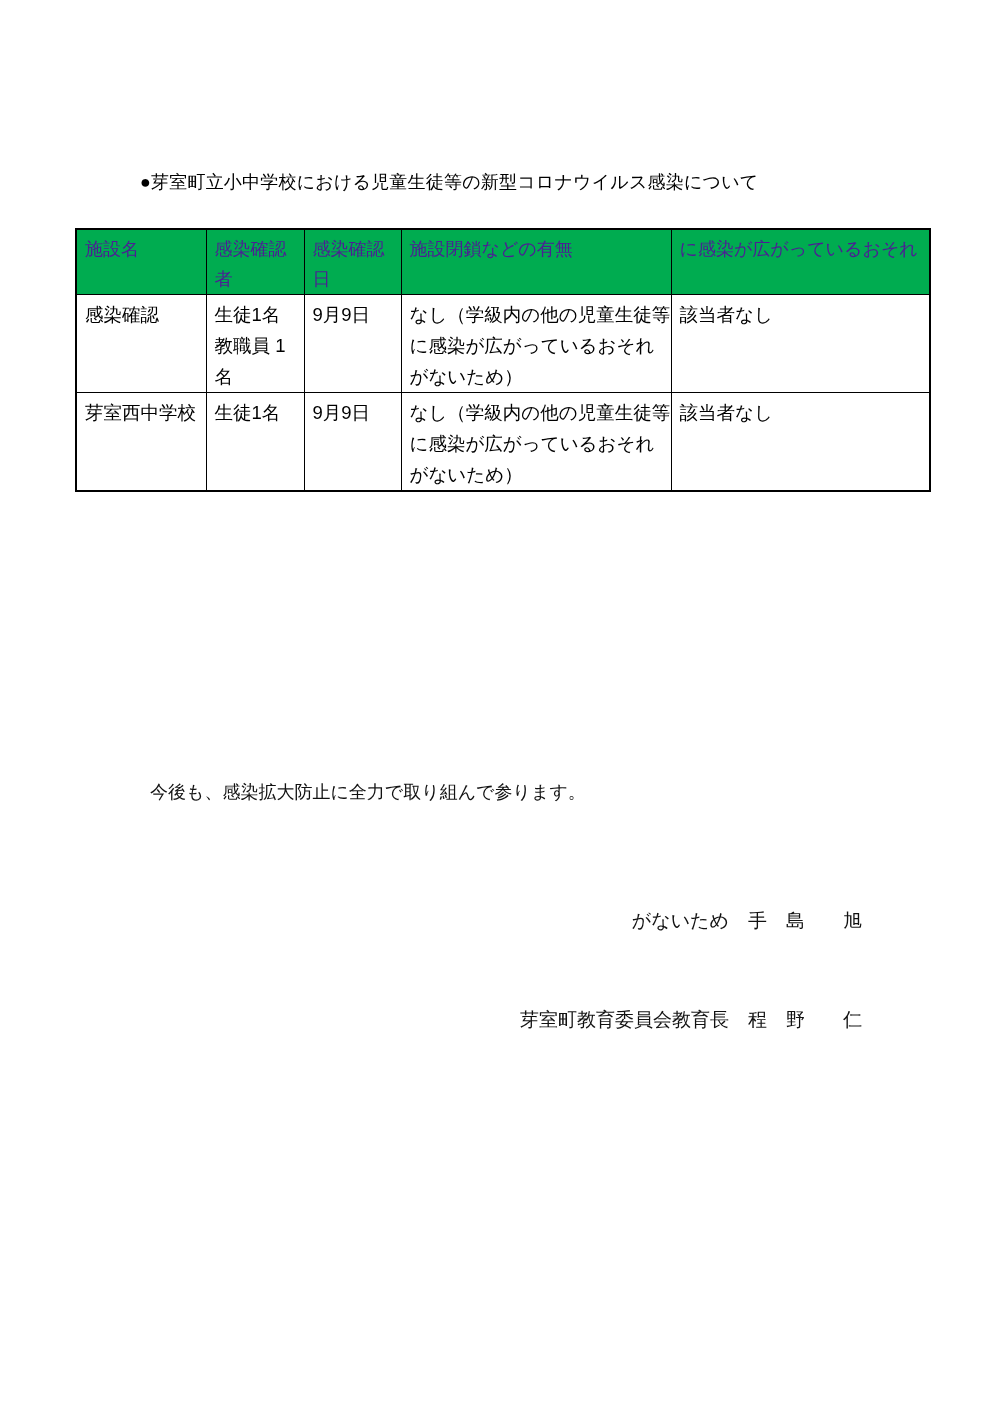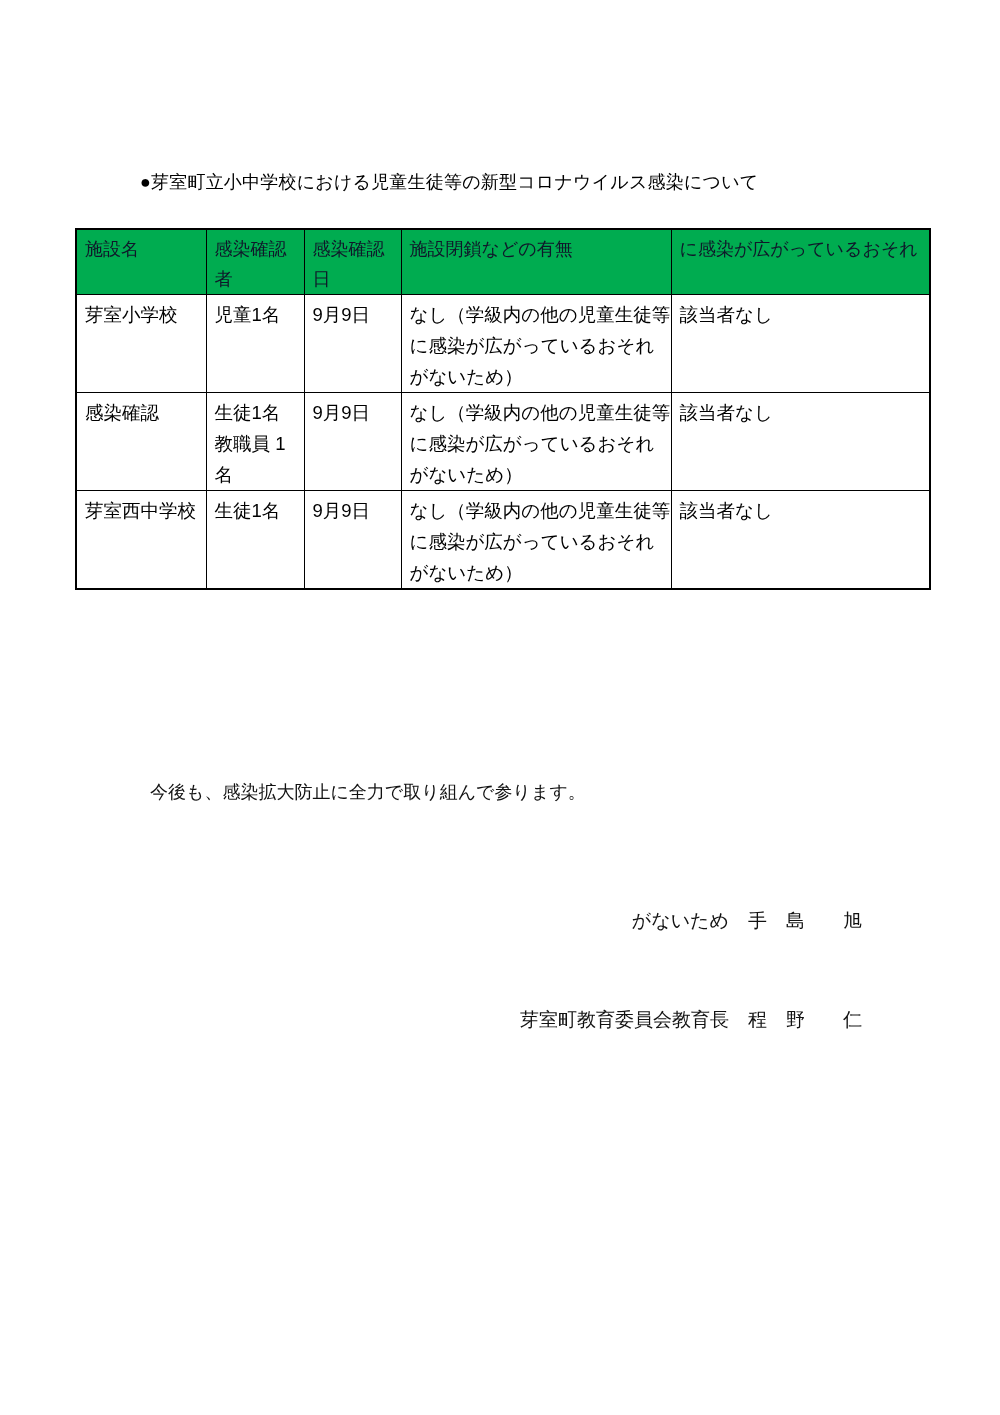--- a/index.html
+++ b/index.html
@@ -37,21 +37,21 @@
   table.infection-table td {
     border: 1.5px solid #000000;
     vertical-align: top;
     text-align: left;
     overflow: hidden;
     white-space: pre;
     font-weight: normal;
   }
   table.infection-table th {
     background: var(--header-green, #00AC50);
-    color: #0f172a;
+    color: #4c1d95;
     height: 61px;
     padding: 4px 2px 0 8px;
     line-height: 30px;
     font-size: 18px;
   }
   table.infection-table td {
     height: 93px;
     padding: 4px 2px 0 8px;
     line-height: 31px;
     background: #ffffff;
@@ -102,29 +102,20 @@
         <th>感染確認
 者</th>
         <th>感染確認
 日</th>
         <th>施設閉鎖などの有無</th>
         <th>に感染が広がっているおそれ</th>
       </tr>
     </thead>
     <tbody>
       <tr>
-        <td>芽室小学校</td>
-        <td>児童1名</td>
-        <td>9月9日</td>
-        <td>なし（学級内の他の児童生徒等
-に感染が広がっているおそれ
-がないため）</td>
-        <td>該当者なし</td>
-      </tr>
-      <tr>
         <td>感染確認</td>
         <td>生徒1名
 教職員 1
 名</td>
         <td>9月9日</td>
         <td>なし（学級内の他の児童生徒等
 に感染が広がっているおそれ
 がないため）</td>
         <td>該当者なし</td>
       </tr>

